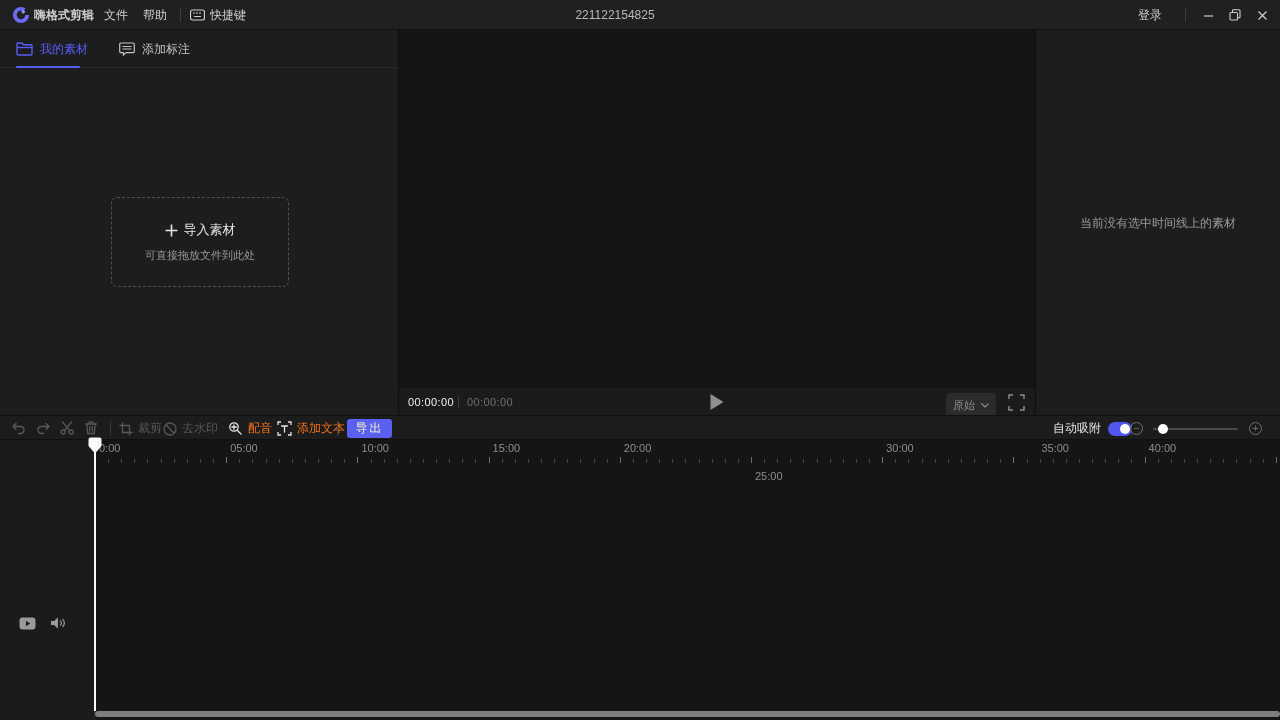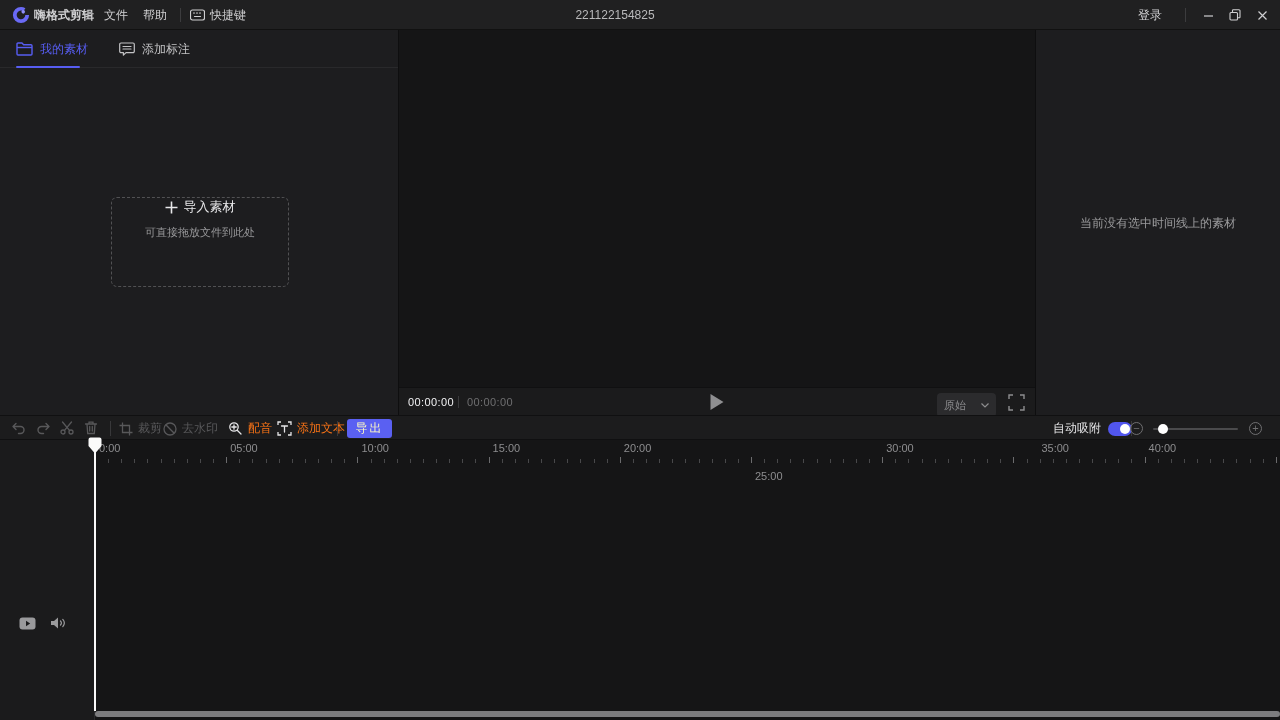--- a/index.html
+++ b/index.html
@@ -31,39 +31,39 @@
             border-bottom:1px solid #29292b; }
   .tab { position:absolute; top:0; height:38px; display:flex; align-items:center; gap:7px;
          font-size:12px; }
   #tab-materials { left:16px; color:#575df2; }
   #tab-materials .underline { position:absolute; left:0; bottom:0; width:64px; height:2px;
                               background:#575df2; border-radius:1px; }
   #tab-annotation { left:119px; color:#c3c3c5; }
 
   #import-box { position:absolute; left:111px; top:167px; width:178px; height:90px;
                 border:1px dashed #515153; border-radius:6px; display:flex;
-                flex-direction:column; align-items:center; justify-content:flex-start; gap:9px; }
+                flex-direction:column; align-items:center; justify-content:center; gap:9px; }
   #import-title { color:#e8e8ea; font-size:13px; display:flex; align-items:center; gap:6px; }
   #import-hint { color:#98989a; font-size:11px; }
 
   #center-panel { position:absolute; left:399px; top:0; width:636px; height:385px;
                   background:#151516; }
   #preview-controls { position:absolute; left:0; bottom:0; width:100%; height:28px;
                       background:#1b1b1c; border-top:1px solid #101011; }
   #time-current { position:absolute; left:9px; top:0; height:28px; display:flex;
                   align-items:center; color:#f0f0f2; font-size:11px; letter-spacing:.4px; }
   #time-divider { position:absolute; left:59px; top:8px; width:1px; height:12px; background:#3a3a3c; }
   #time-total { position:absolute; left:68px; top:0; height:28px; display:flex;
                 align-items:center; color:#6e6e70; font-size:11px; letter-spacing:.4px; }
   #play-btn { position:absolute; left:50%; top:50%; transform:translate(-50%,-50%);
               width:0; height:0; border-left:13px solid #8f8f91;
               border-top:8px solid transparent; border-bottom:8px solid transparent; }
   #quality-chip { position:absolute; right:39px; top:5px; height:19px; padding:12px 7px;
                   background:#2b2b2d; border-radius:4px; display:flex; align-items:center;
-                  gap:15px; color:#8d8d8f; font-size:11px; }
+                  gap:6px; color:#8d8d8f; font-size:11px; }
   #fullscreen-btn { position:absolute; right:10px; top:6px; width:17px; height:17px; }
 
   #right-panel { position:absolute; left:1035px; top:0; width:245px; height:385px;
                  background:#1d1d1f; border-left:1px solid #0e0e0f;
                  display:flex; align-items:flex-start; justify-content:center; }
   #right-empty { margin-top:185px; color:#9b9b9d; font-size:12px; }
 
   
   #toolbar { position:absolute; top:415px; left:0; width:1280px; height:25px;
              background:#1c1c1d; border-top:1px solid #101011; border-bottom:1px solid #101011; }

